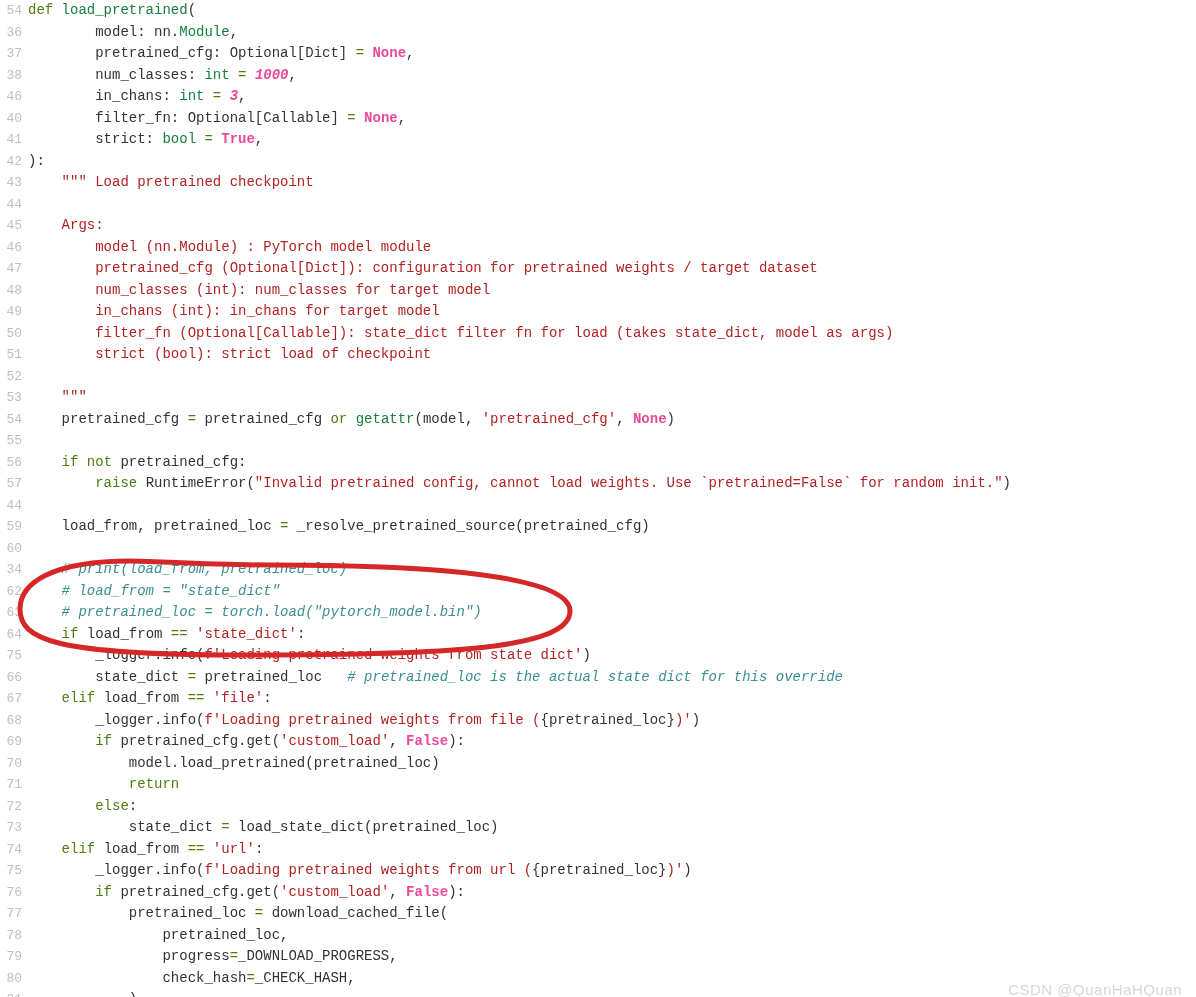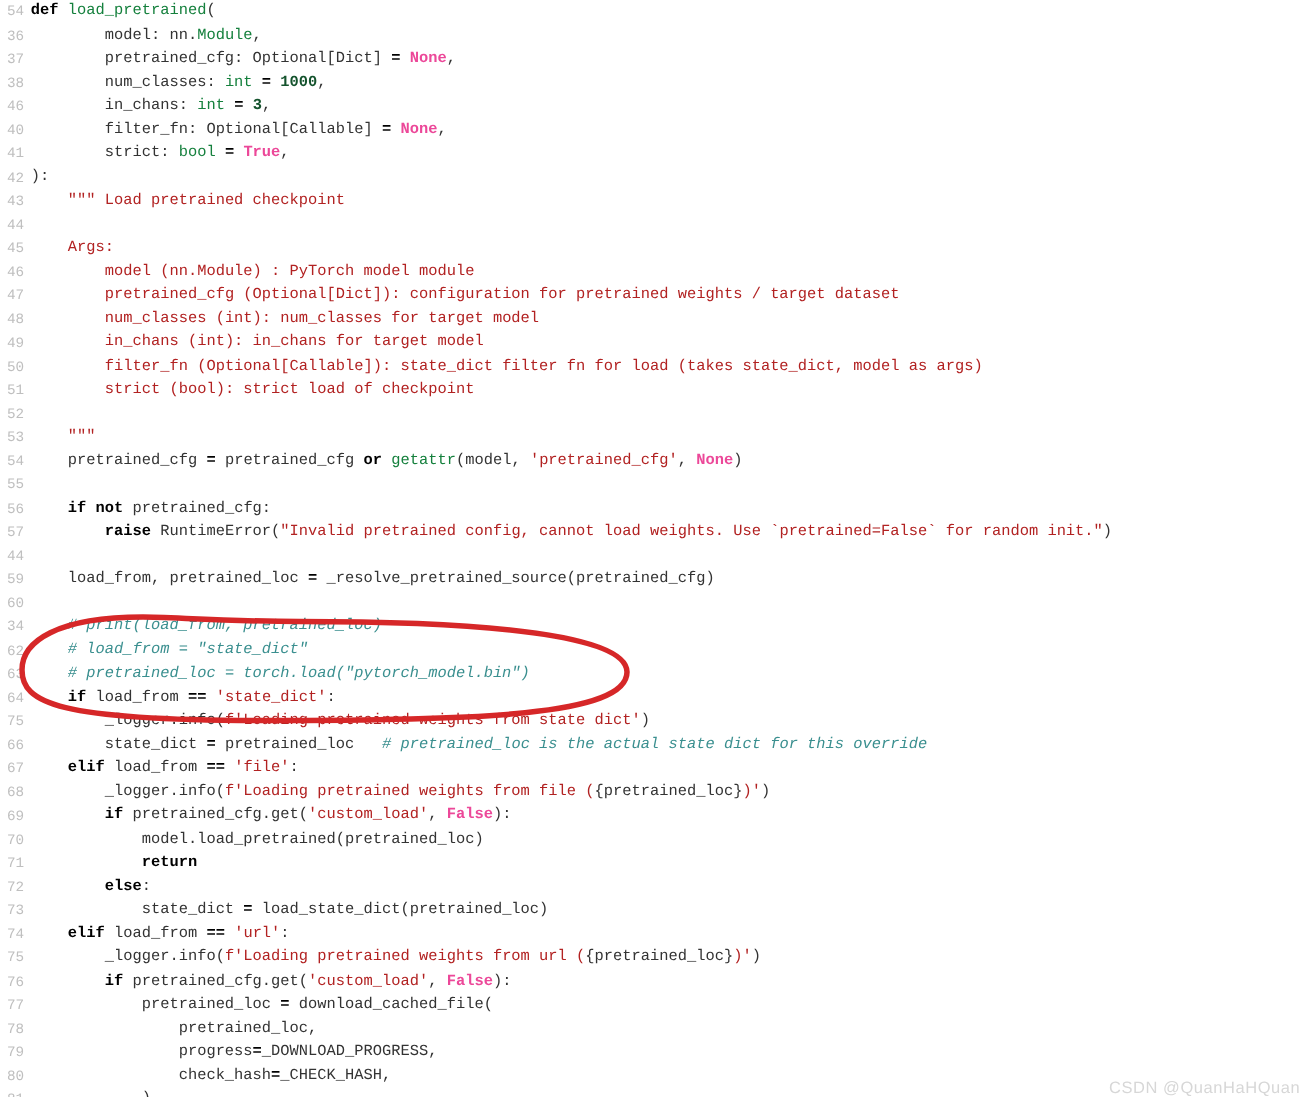--- a/index.html
+++ b/index.html
@@ -24,23 +24,23 @@
     user-select: none;
     font-size: 13px;
   }
   .gutter .ln { height: 21.5px; }
   .code {
     flex: 1 1 auto;
     white-space: pre;
     color: #333;
   }
   .code .line { height: 21.5px; }
-  .kw  { color: #000000; font-weight: bold; } 
+  .kw  { color: #4d7c0f; font-weight: normal; } 
   .fn  { color: #15803d; }   
-  .num { color: #14532d; font-weight: bold; }
+  .num { color: #ec4899; font-weight: bold; font-style: italic; }
   .str { color: #b22222; }    
   .it  { color: #3a8f8f; font-style: italic; }
   .none { color: #ec4899; font-weight: bold; }
   .annotation {
     position: absolute;
     pointer-events: none;
   }
   .annotation svg { overflow: visible; }
   .watermark {
     position: absolute;

